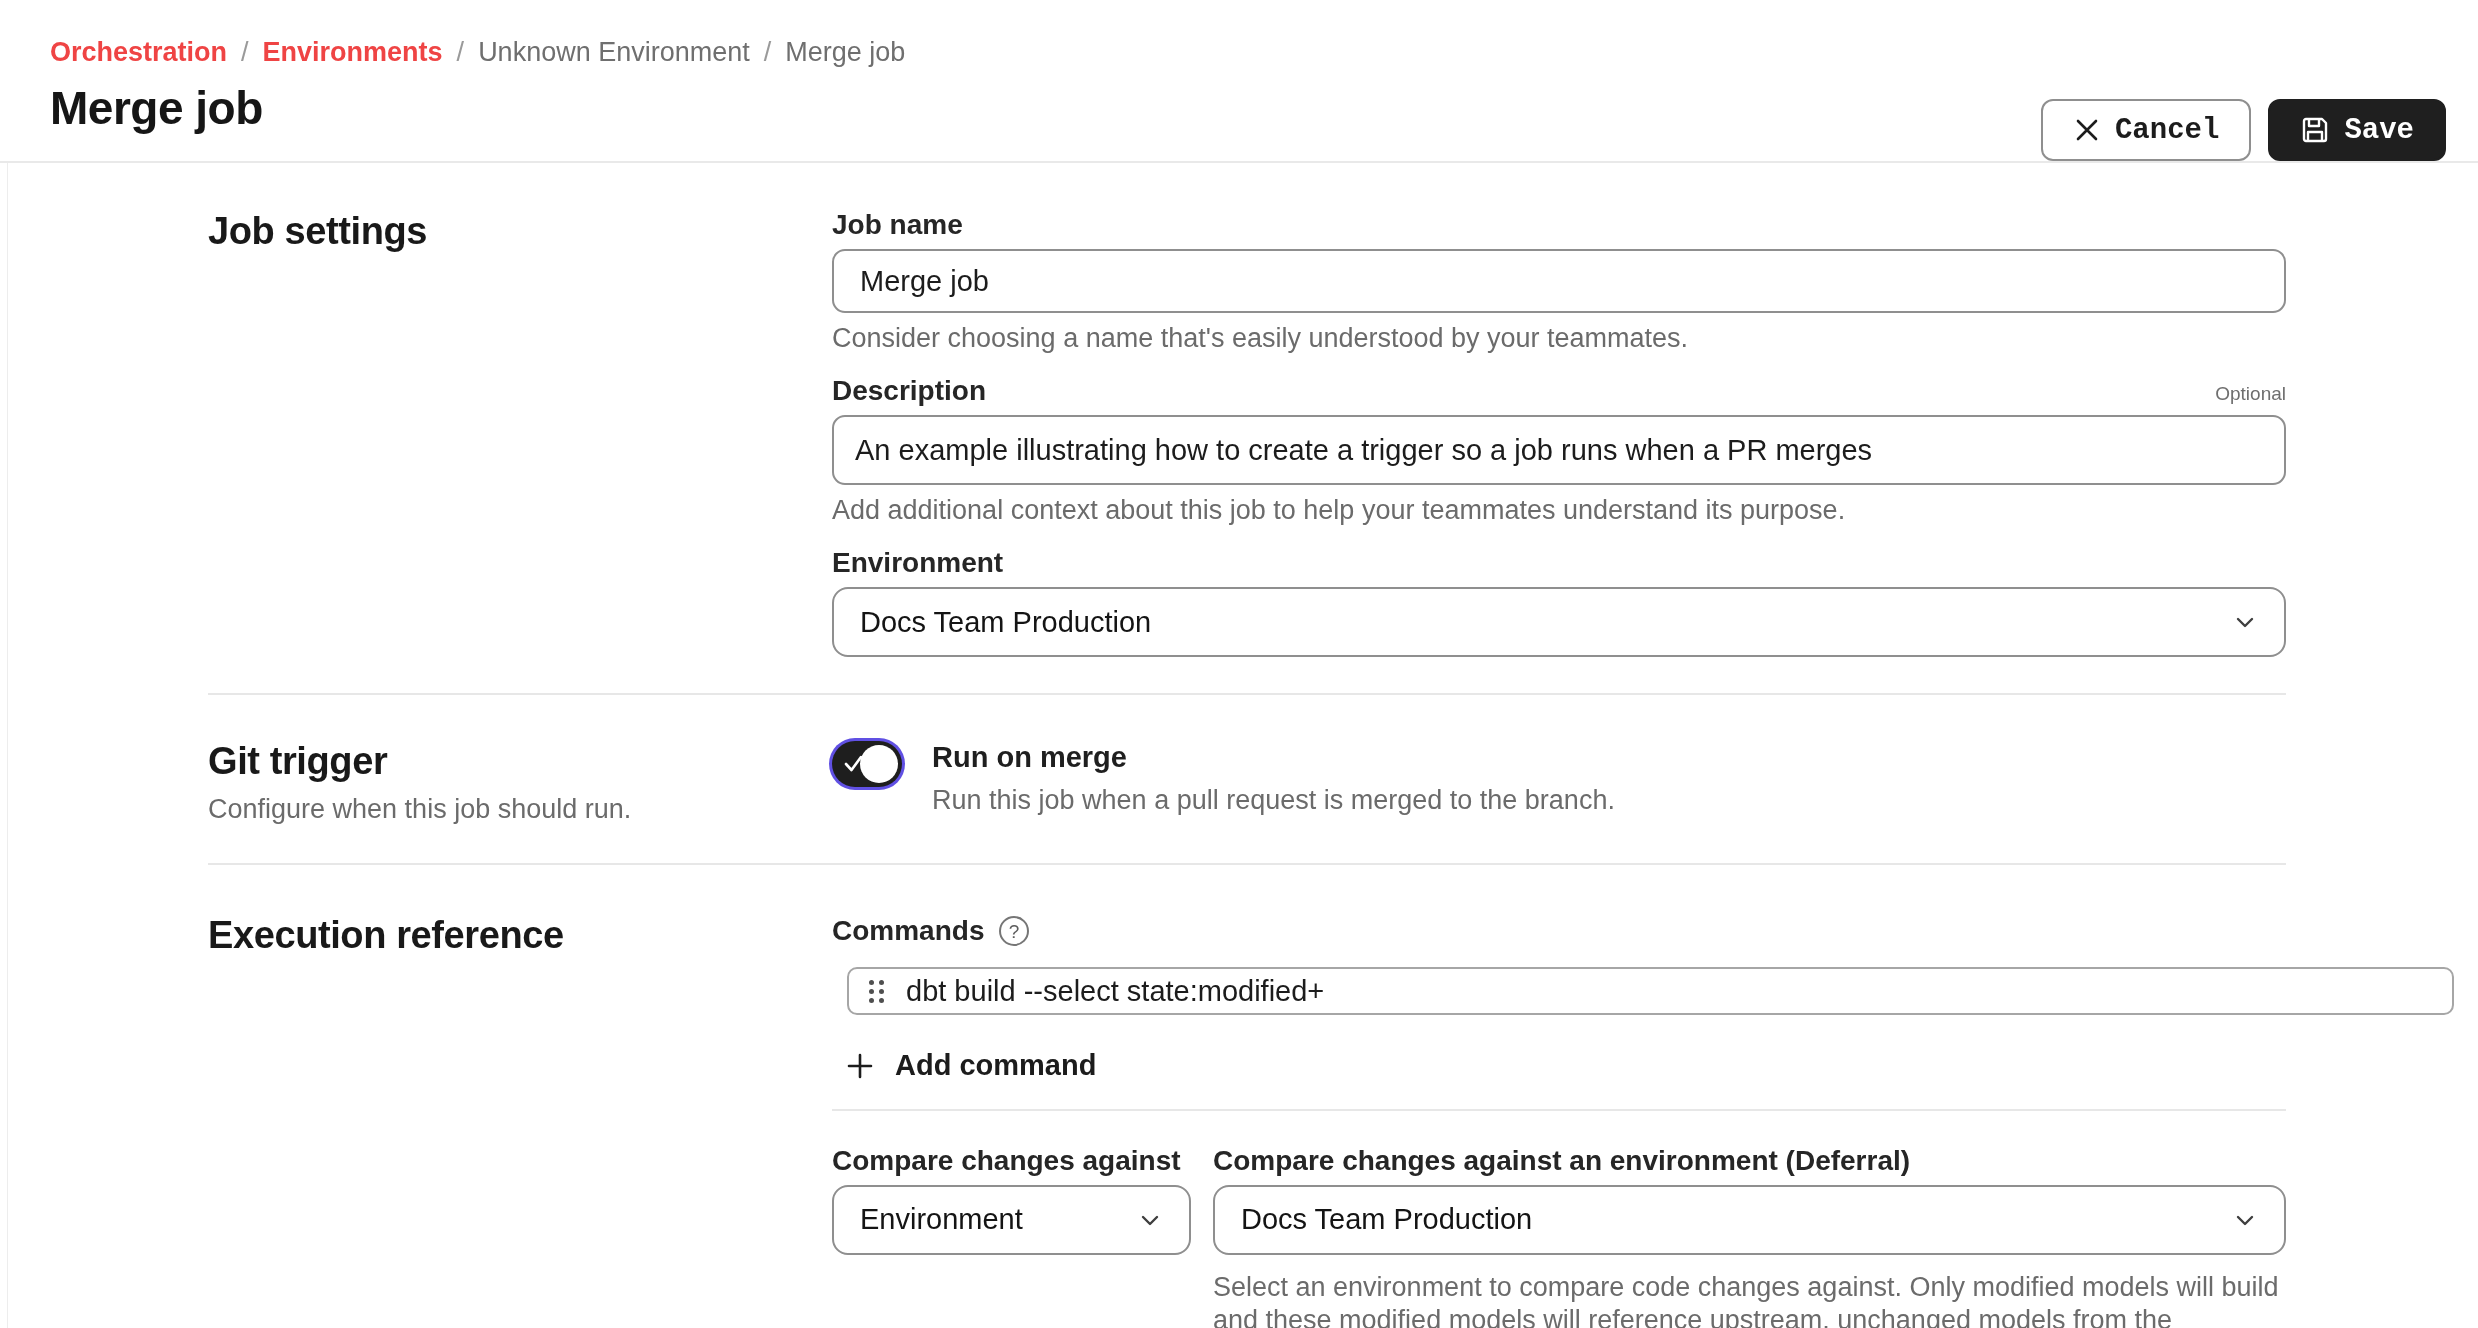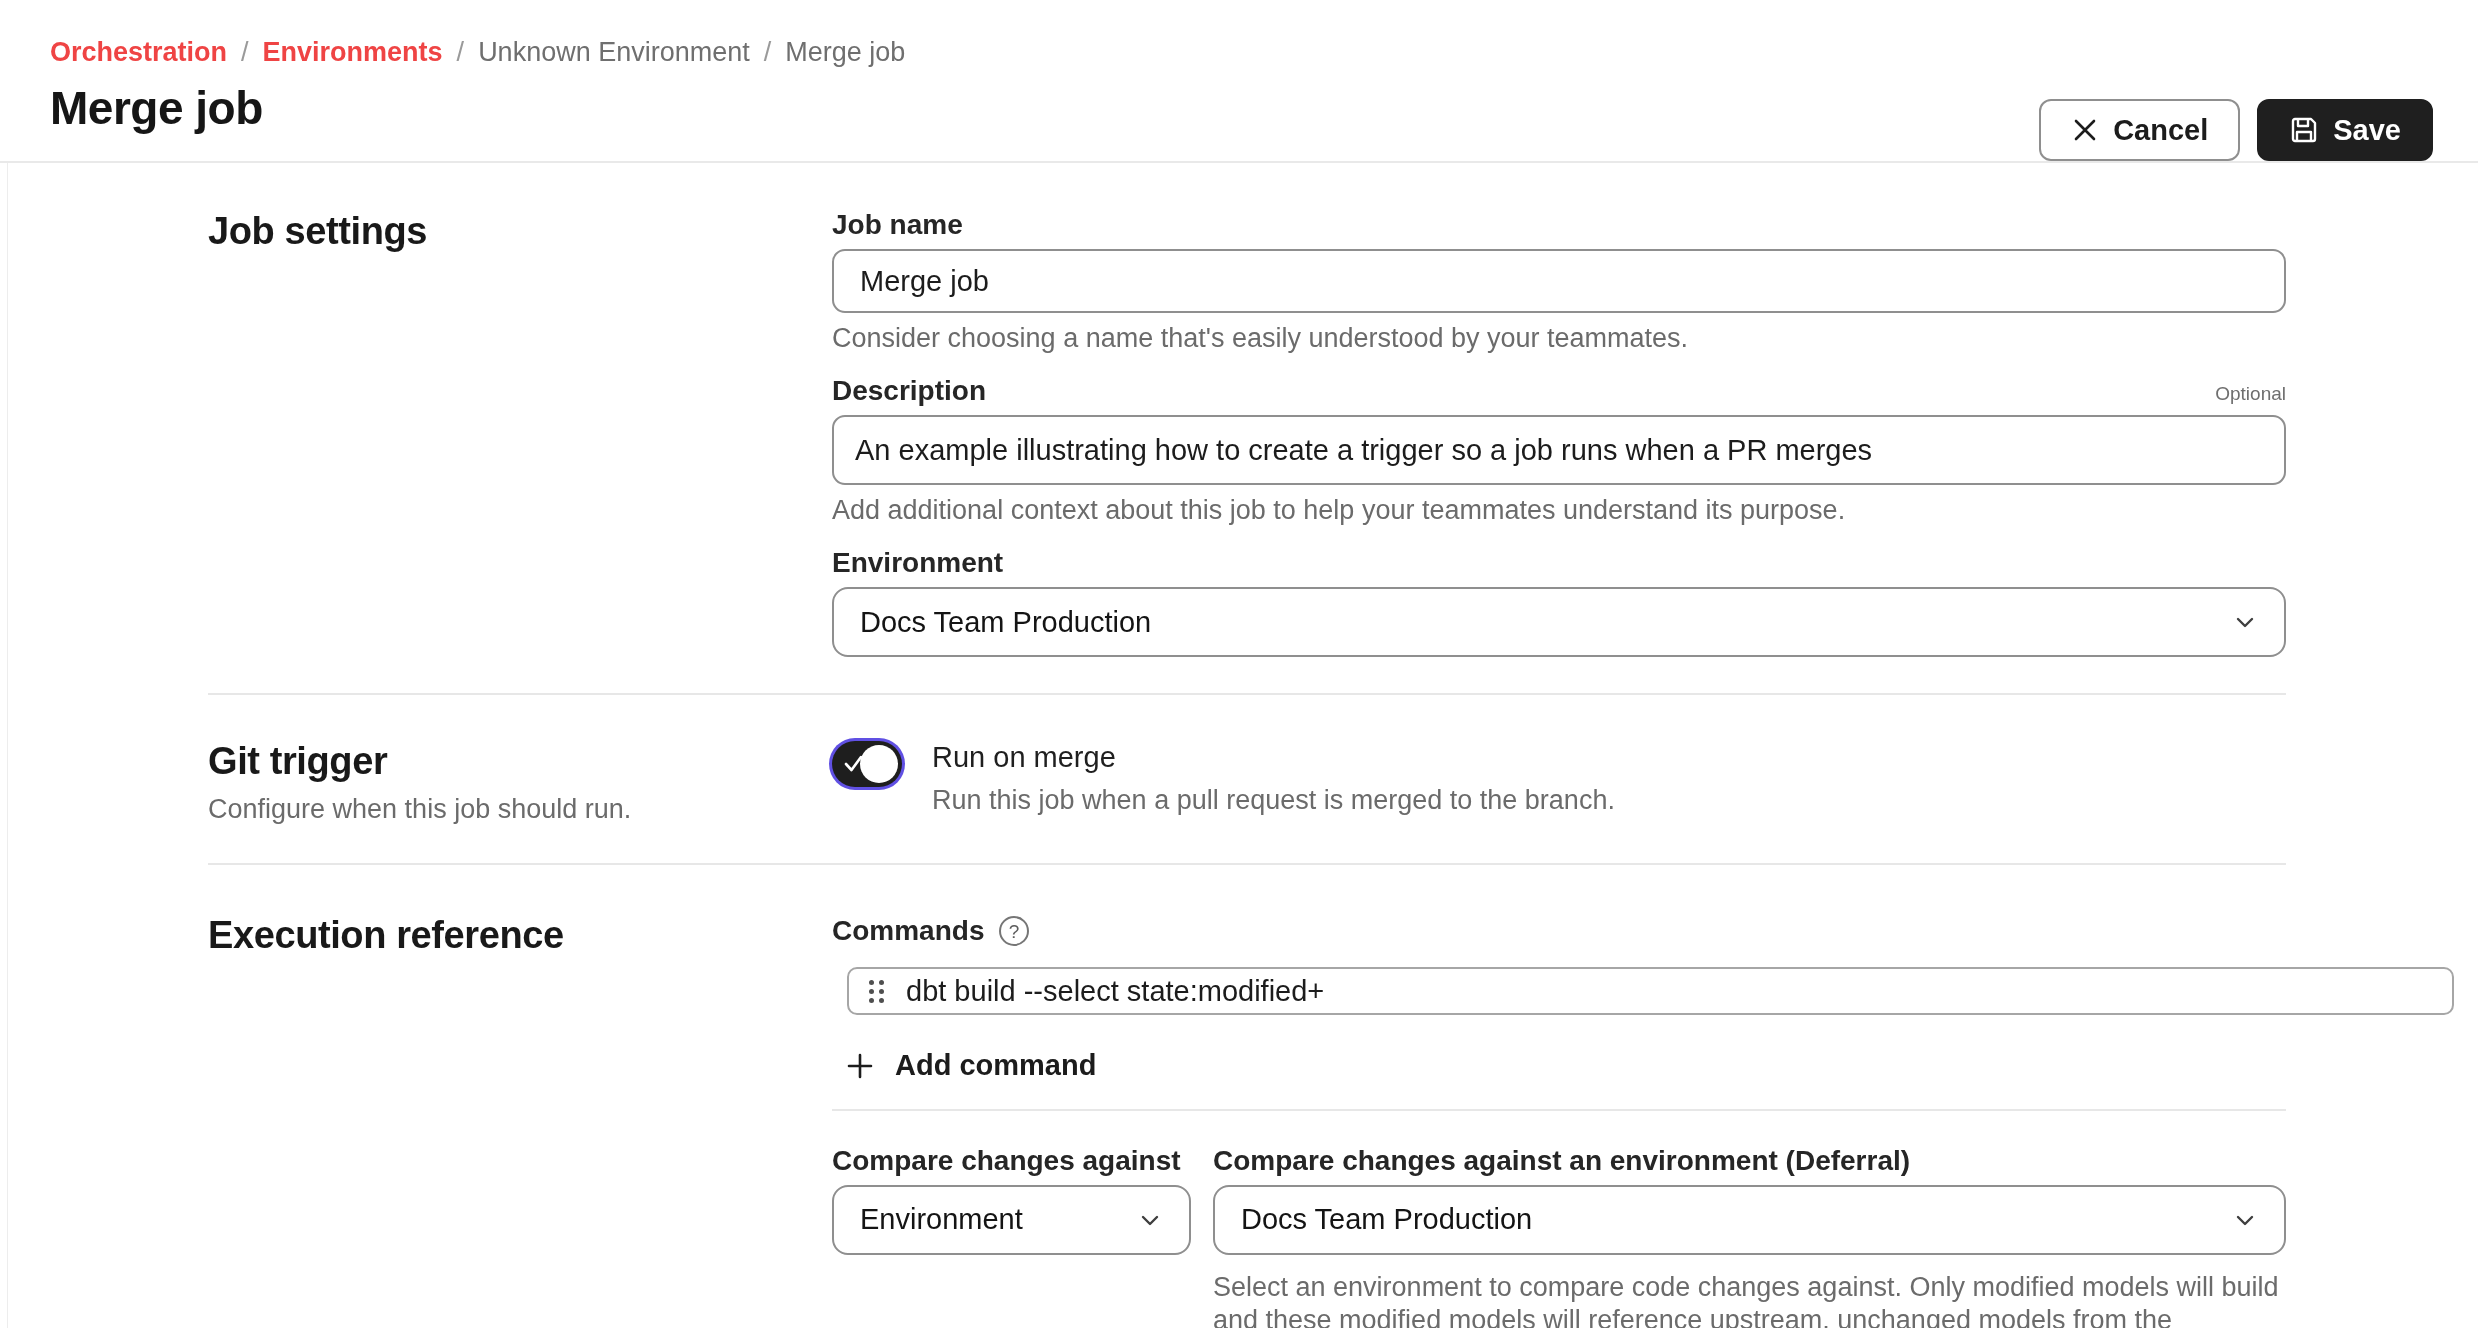--- a/index.html
+++ b/index.html
@@ -6,21 +6,21 @@
   html, body { width: 2478px; height: 1328px; overflow: hidden; background: #ffffff; }
   body { font-family: "Liberation Sans", "DejaVu Sans", sans-serif; color: #1c1c1c; }
 
   
   .header { position: relative; height: 163px; background: #fff; border-bottom: 2px solid #e9e9e9; padding: 36px 45px 0 50px; }
   .breadcrumb { display: flex; align-items: center; gap: 14px; font-size: 27px; line-height: 32px; }
   .breadcrumb .crumb-link { color: #ef4444; font-weight: 600; cursor: pointer; }
   .breadcrumb .crumb-current { color: #6f6f6f; font-weight: 400; }
   .breadcrumb .sep { color: #9a9a9a; font-weight: 400; }
   .page-title { margin-top: 12px; font-size: 46px; line-height: 56px; font-weight: 700; letter-spacing: -0.5px; color: #161616; }
-  .header-actions { position: absolute; top: 99px; right: 45px; display: flex; gap: 17px; }
+  .header-actions { position: absolute; top: 99px; right: 32px; display: flex; gap: 17px; font-family: Liberation Mono, monospace; }
   .btn { display: inline-flex; align-items: center; gap: 14px; height: 62px; padding: 0 30px; border-radius: 12px; font-size: 29px; font-weight: 600; cursor: pointer; font-family: inherit; }
   .btn-secondary { background: #fff; border: 2px solid #8f8f8f; color: #1c1c1c; }
   .btn-primary { background: #1f1f1f; border: 2px solid #1f1f1f; color: #ffffff; }
 
   
   .content { padding: 0 192px 0 208px; position: relative; }
   .left-rail-line { position: absolute; left: 7px; top: 163px; bottom: 0; width: 1px; background: #ededed; }
   .section-row { display: flex; }
   .section-left { width: 624px; flex: 0 0 624px; }
   .section-right { flex: 1 1 auto; min-width: 0; }
@@ -36,21 +36,21 @@
   .text-input { width: 100%; height: 64px; border: 2px solid #8f8f8f; border-radius: 13px; padding: 0 26px; font-size: 29px; color: #1c1c1c; font-family: inherit; background: #fff; outline: none; }
   .helper { margin-top: 10px; font-size: 27px; line-height: 30px; color: #6b6b6b; }
   .select { position: relative; height: 70px; border: 2px solid #8f8f8f; border-radius: 16px; background: #fff; display: flex; align-items: center; padding: 0 70px 0 26px; font-size: 29px; color: #141414; cursor: pointer; }
   .select .chev { position: absolute; right: 26px; top: 50%; transform: translateY(-50%); display: flex; }
 
   
   .toggle-row { display: flex; align-items: flex-start; gap: 30px; }
   .toggle { position: relative; width: 70px; height: 46px; border-radius: 26px; background: #1e1e1e; flex: 0 0 70px; margin-top: 2px; cursor: pointer; box-shadow: 0 0 0 3px #6050e3; display: flex; align-items: center; }
   .toggle .knob { position: absolute; right: 4px; top: 4px; width: 38px; height: 38px; border-radius: 50%; background: #fff; }
   .toggle .tick { position: absolute; left: 11px; top: 13px; }
-  .toggle-label { font-size: 29px; line-height: 36px; font-weight: 400; color: #1f1f1f; }
+  .toggle-label { font-size: 29px; line-height: 36px; font-weight: 700; color: #1f1f1f; }
   .toggle-desc { margin-top: 9px; font-size: 27px; line-height: 32px; color: #6b6b6b; }
 
   
   .commands-label-row { display: flex; align-items: center; gap: 12px; }
   .command-row { margin: 18px 0 0 15px; width: 1607px; height: 48px; border: 2px solid #a6a6a6; border-radius: 10px; display: flex; align-items: center; padding: 0 20px; gap: 22px; background: #fff; }
   .drag-handle { display: grid; grid-template-columns: repeat(2, 5px); grid-template-rows: repeat(3, 5px); gap: 4px 5px; cursor: grab; }
   .drag-handle i { width: 5px; height: 5px; border-radius: 50%; background: #4f4f4f; }
   .command-text { font-size: 29px; color: #1c1c1c; white-space: nowrap; }
   .add-command { margin: 34px 0 0 13px; display: inline-flex; align-items: center; gap: 20px; font-size: 29px; font-weight: 600; color: #1c1c1c; background: none; border: none; cursor: pointer; font-family: inherit; }
   .exec-divider { margin-top: 24px; }

